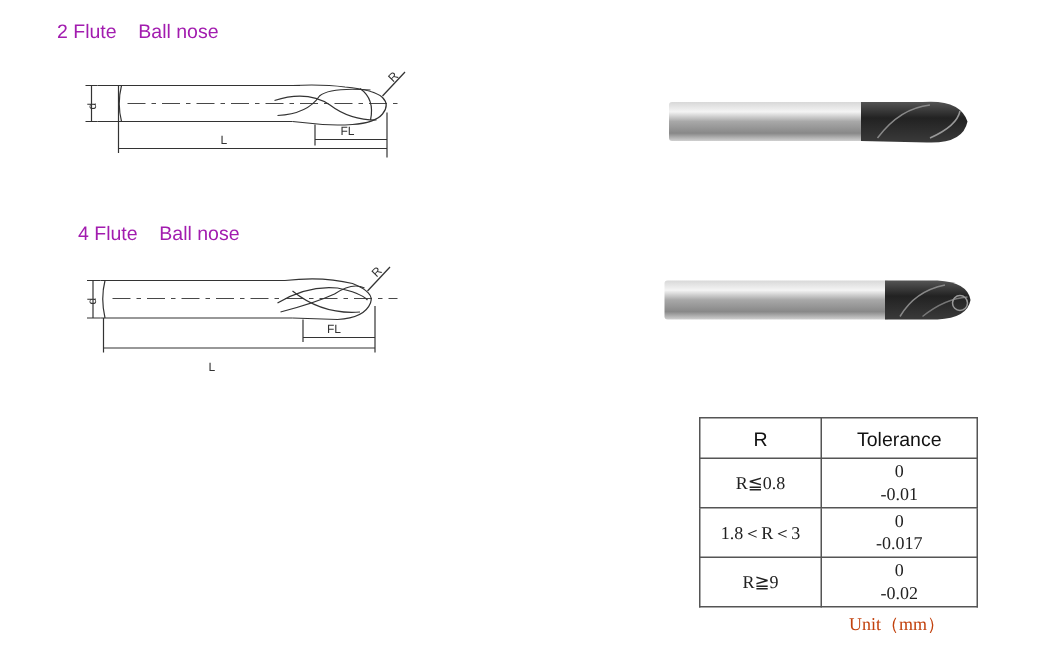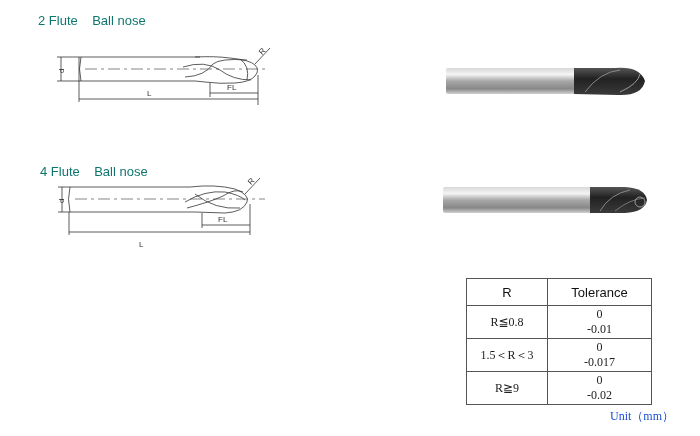--- a/index.html
+++ b/index.html
@@ -1,25 +1,25 @@
 <!DOCTYPE html>
 <html><head>
 <meta charset="utf-8">
 <style>
   html,body{margin:0;padding:0;background:#ffffff;}
   body{width:700px;height:436px;position:relative;overflow:hidden;font-family:"Liberation Sans",sans-serif;}
-  .heading{position:absolute;font-size:13px;color:#0f766e;white-space:pre;}
+  .heading{position:absolute;font-size:13px;color:#a21caf;white-space:pre;}
   .drawing{position:absolute;}
   .photo{position:absolute;}
   table.tol{position:absolute;left:466px;top:278px;border-collapse:collapse;width:186px;}
   table.tol th,table.tol td{border:1px solid #555;text-align:center;padding:0;}
   table.tol th{height:26px;font-family:"Liberation Sans",sans-serif;font-weight:normal;font-size:13px;color:#111;}
   table.tol td{height:32px;font-family:"Liberation Serif",serif;font-size:12px;color:#222;line-height:15px;}
   table.tol td.r{width:80px;}
-  .unit{position:absolute;left:610px;top:408px;font-family:"Liberation Serif",serif;font-size:12px;color:#1d4ed8;}
+  .unit{position:absolute;left:566px;top:408px;font-family:"Liberation Serif",serif;font-size:12px;color:#c2410c;}
 </style>
 </head>
 <body>
 
 <div class="heading" style="left:38px;top:13px;">2 Flute    Ball nose</div>
 
 <svg class="drawing" style="left:55px;top:40px;" width="220" height="70" viewBox="0 0 220 70">
   <g stroke="#333" stroke-width="0.8" fill="none">
 
     <line x1="10" y1="17" x2="145" y2="17"></line>
@@ -67,21 +67,21 @@
       <stop offset="0.4" stop-color="#222"></stop>
       <stop offset="1" stop-color="#3a3a3a"></stop>
     </linearGradient>
   </defs>
   <rect x="6" y="6" width="130" height="26" rx="2" fill="url(#shank1)"></rect>
   <path d="M134 6 L175 6 Q200 4 205 19 Q202 34 178 33 L134 32 Z" fill="url(#head1)"></path>
   <path d="M145 30 Q160 10 180 8" stroke="#888" stroke-width="1" fill="none"></path>
   <path d="M180 30 Q198 22 200 12" stroke="#999" stroke-width="1" fill="none"></path>
 </svg>
 
-<div class="heading" style="left:40px;top:148px;margin-top:16px;">4 Flute    Ball nose</div>
+<div class="heading" style="left:52px;top:148px;">4 Flute    Ball nose</div>
 
 <svg class="drawing" style="left:55px;top:170px;" width="220" height="80" viewBox="0 0 220 80">
   <g stroke="#333" stroke-width="0.8" fill="none">
     <line x1="12" y1="17" x2="135" y2="17"></line>
     <line x1="12" y1="42" x2="140" y2="42"></line>
     <path d="M15 17 Q12 29 15 42"></path>
     <path d="M135 17 Q160 14 180 19 Q195 25 192 32 Q188 42 170 43 L140 42"></path>
     <path d="M130 32 Q150 20 170 22 Q185 25 190 30"></path>
     <path d="M132 38 Q155 32 168 26 Q180 18 188 22"></path>
     <path d="M140 24 Q160 40 185 38"></path>
@@ -130,21 +130,21 @@
       <th>R</th>
       <th>Tolerance</th>
     </tr>
   </thead>
   <tbody>
     <tr>
       <td class="r">R≦0.8</td>
       <td><span>0</span><br><span>-0.01</span></td>
     </tr>
     <tr>
-      <td class="r">1.5＜R＜3</td>
+      <td class="r">1.8＜R＜3</td>
       <td><span>0</span><br><span>-0.017</span></td>
     </tr>
     <tr>
       <td class="r">R≧9</td>
       <td><span>0</span><br><span>-0.02</span></td>
     </tr>
   </tbody>
 </table>
 
 <div class="unit">Unit（mm）</div>

